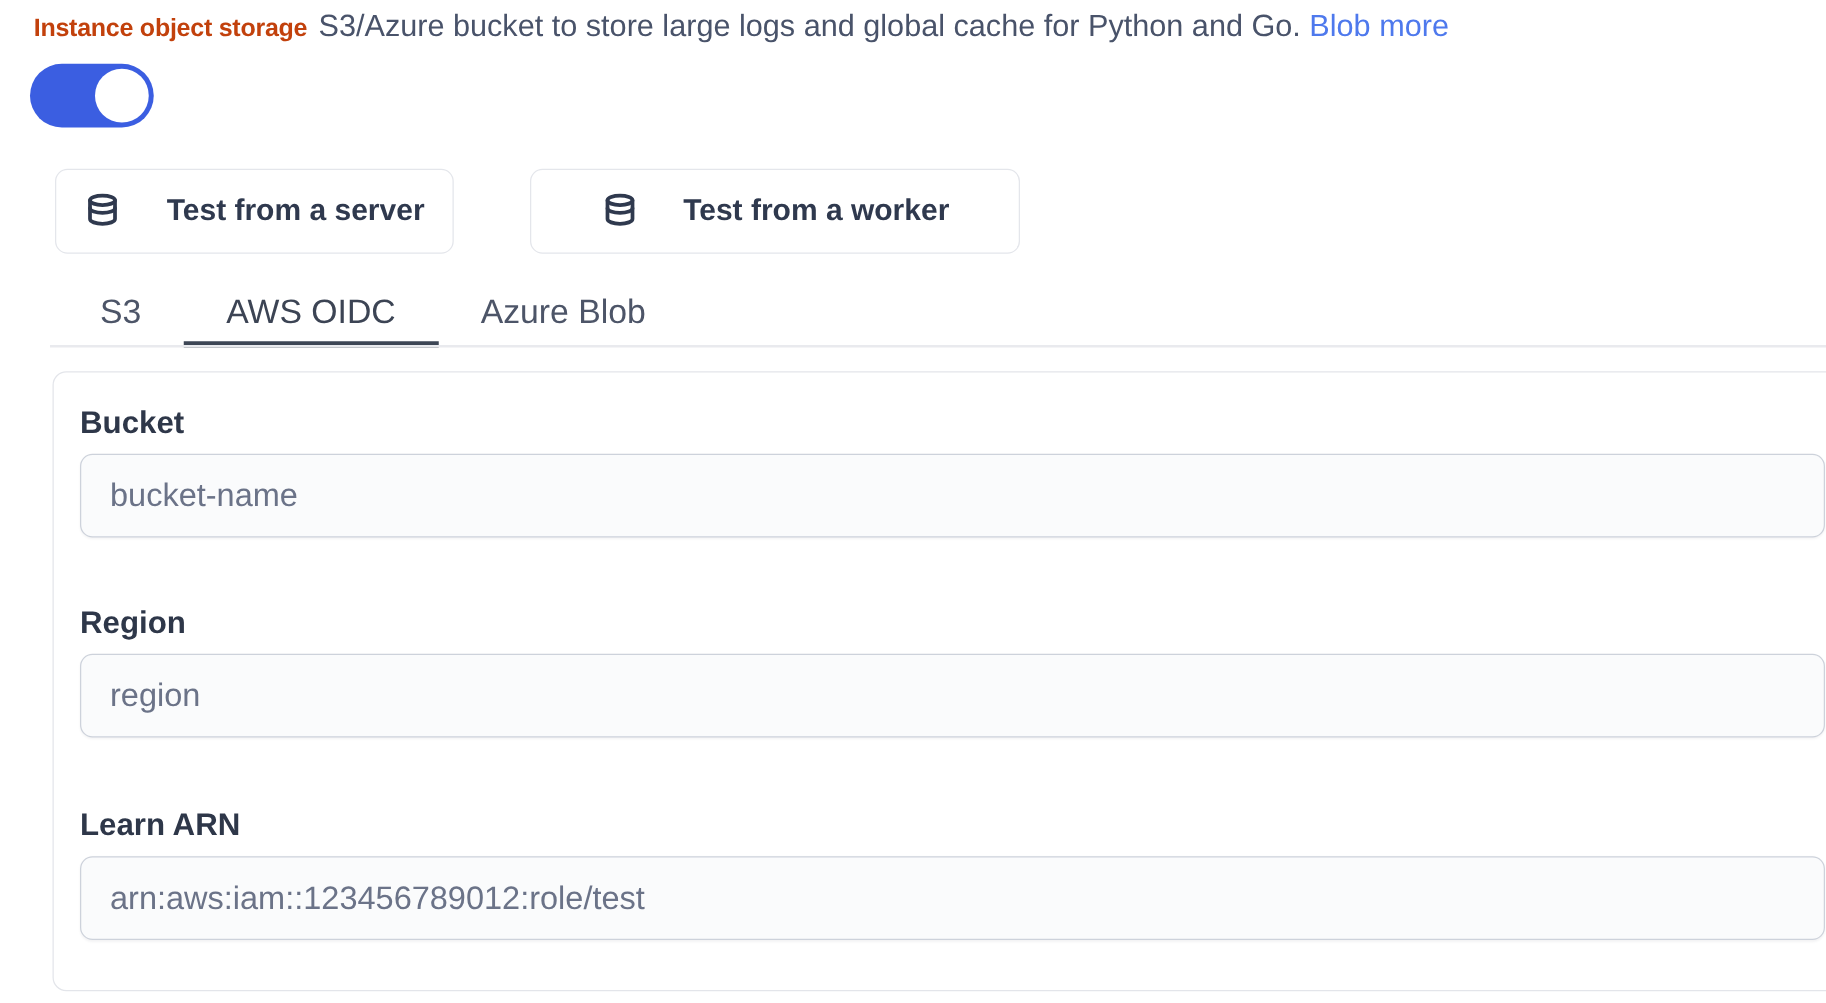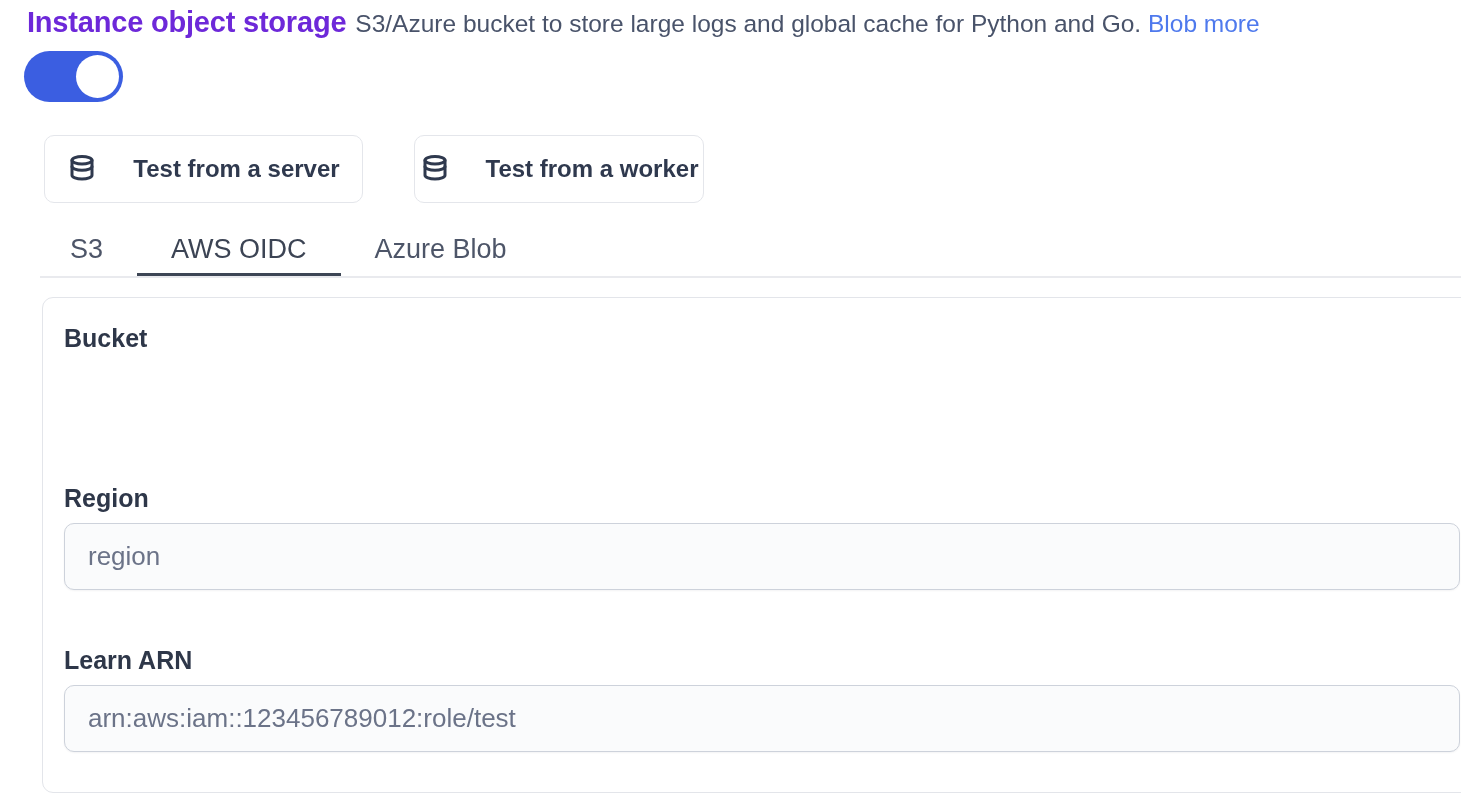--- a/index.html
+++ b/index.html
@@ -9,21 +9,21 @@
     font-family:"Liberation Sans", sans-serif;
     -webkit-font-smoothing:antialiased;
   }
 
   
   .header-line{
     position:absolute;left:27px;top:6px;white-space:nowrap;
     font-size:24.5px;color:#49536a;line-height:32px;
   }
   .header-title{
-    font-weight:bold;font-size:29px;color:#6d28d9;letter-spacing:-0.2px;
+    font-weight:bold;font-size:20px;color:#c2410c;letter-spacing:-0.2px;
     margin-right:9px;
   }
   .learn-more{
     color:#4e79ed;text-decoration:none;cursor:pointer;
   }
 
   
   .toggle{
     position:absolute;left:24px;top:51px;width:99px;height:51px;
     border-radius:26px;background:#3b5ee1;cursor:pointer;
@@ -36,26 +36,26 @@
   
   .test-btn{
     position:absolute;top:135px;height:68px;
     background:#ffffff;border:1.5px solid #e4e6eb;border-radius:10px;
     display:flex;align-items:center;justify-content:center;gap:36px;
     font-family:"Liberation Sans", sans-serif;
     font-size:24px;font-weight:bold;color:#2f394e;cursor:pointer;
     padding:0;box-sizing:border-box;
   }
   .test-btn.server{left:44px;width:319px;}
-  .test-btn.worker{left:414px;width:290px;}
+  .test-btn.worker{left:424px;width:392px;}
   .db-icon{width:30px;height:30px;display:block;color:#2f394e;}
 
   
   .tabs{
-    position:absolute;left:36px;top:221px;height:57px;
+    position:absolute;left:46px;top:221px;height:57px;
     display:flex;align-items:center;
   }
   .tab{
     position:relative;height:57px;display:flex;align-items:center;
     padding:0 34px;font-size:27px;color:#4d5568;cursor:pointer;
     box-sizing:border-box;
   }
   .tab.active{color:#3c4454;}
   .tab.active::after{
     content:"";position:absolute;left:0;right:0;bottom:0;height:5px;
@@ -127,20 +127,21 @@
   <div class="tab" role="tab">S3</div>
   <div class="tab active" role="tab" aria-selected="true">AWS OIDC</div>
   <div class="tab" role="tab">Azure Blob</div>
 </div>
 <div class="tabs-divider"></div>
 
 <div class="panel">
 
   <div class="field f0">
     <label class="field-label">Bucket</label>
+    <input class="field-input" type="text" placeholder="bucket-name" style="">
   </div>
 
   <div class="field f1">
     <label class="field-label">Region</label>
     <input class="field-input" type="text" placeholder="region" style="">
   </div>
 
   <div class="field f2">
     <label class="field-label">Learn ARN</label>
     <input class="field-input" type="text" placeholder="arn:aws:iam::123456789012:role/test" style="">

